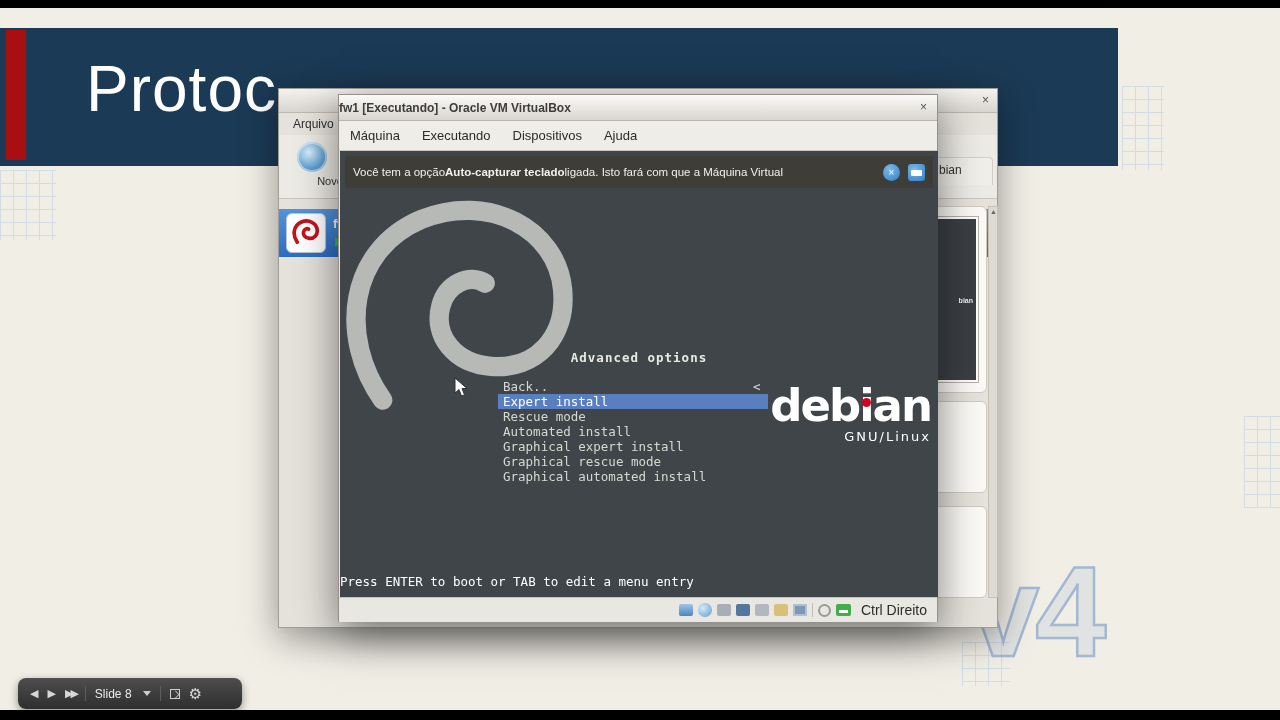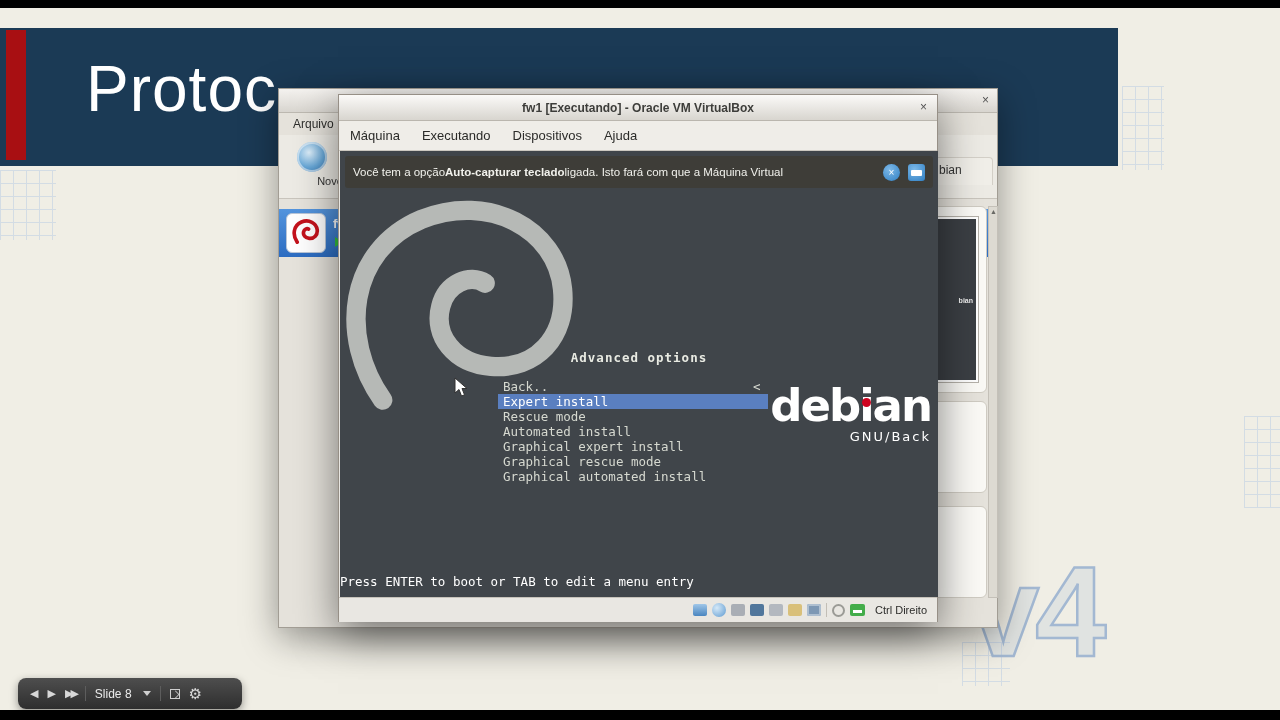--- a/index.html
+++ b/index.html
@@ -30,21 +30,21 @@
   #snap-tab{position:absolute;left:640px;top:68px;width:74px;height:28px;background:#f1efe9;border:1px solid #d4d0c8;border-bottom:none;border-radius:4px 4px 0 0}
   #snap-tab-label{position:absolute;left:660px;top:74px;font-size:12px;color:#333}
   .side-panel{position:absolute;left:632px;width:76px;background:#fbfaf6;border:1px solid #cfcbc2;border-radius:6px}
   #snap-thumb{position:absolute;left:8px;top:10px;width:58px;height:165px;background:#3b3f44;border:2px solid #fff;outline:1px solid #b5b1a9}
   #snap-thumb-text{position:absolute;right:3px;top:78px;font-size:7px;color:#eee;font-weight:bold}
   #mgr-scrollbar{position:absolute;left:709px;top:117px;width:10px;height:392px;background:#dedbd3;border:1px solid #c5c1b9}
   #mgr-scroll-up{position:absolute;left:1px;top:1px;font-size:7px;color:#6a6a66}
 
   
   #vmw{position:absolute;left:338px;top:86px;width:600px;height:528px;background:#e9e7e2;border:1px solid #968f86;box-shadow:0 12px 40px rgba(0,0,0,.5);z-index:10}
-  #vmw-titlebar{position:absolute;left:0;top:0;width:100%;height:26px;background:linear-gradient(#fbfaf8,#d8d5cf);border-bottom:1px solid #bab6ae;text-align:center}
+  #vmw-titlebar{position:absolute;left:0;top:0;width:100%;height:26px;background:linear-gradient(#fbfaf8,#d8d5cf);border-bottom:1px solid #bab6ae;text-align:left}
   #vmw-title{font-size:12px;font-weight:bold;color:#3d3d3a;line-height:26px}
   #vmw-close{position:absolute;right:10px;top:5px;font-size:12px;color:#555}
   #vmw-menubar{position:absolute;left:0;top:26px;width:100%;height:30px;background:#efede8;border-bottom:1px solid #ccc8c0;display:flex;align-items:center;}
   .vmw-menu{font-size:13px;color:#2b2b29;padding:0 11px;line-height:30px}
   #screen{position:absolute;left:1px;top:56px;width:598px;height:446px;background:#40454a;overflow:hidden}
 
   
   #notif{position:absolute;left:5px;top:5px;width:588px;height:27px;background:rgba(62,60,54,.88);border-radius:3px;display:flex;align-items:center;padding:16px 8px;color:#f1f1ec;font-size:11.5px;white-space:nowrap;overflow:hidden}
   #notif b{font-weight:bold}
   #notif-spacer{flex:1}
@@ -73,21 +73,21 @@
   .si-cd{width:14px;height:14px;border-radius:50%;background:radial-gradient(circle at 35% 35%,#d5e9f8,#5e9ad0)}
   .si-audio{background:#a9aeb5}
   .si-net{background:#51779c}
   .si-usb{background:#b3b8bf}
   .si-folder{background:#d9c07a}
   .si-display{background:#7d98b4;box-shadow:inset 0 0 0 2px #aebfd0}
   .si-sep{width:1px;height:14px;background:#c2beb6}
   .si-mouse{width:13px;height:13px;border-radius:50%;background:#e9e7e2;border:2px solid #9b9b96}
   .si-kbd{width:15px;height:12px;border-radius:2px;background:#43ad4a;position:relative}
   .si-kbd::after{content:"";position:absolute;left:3px;top:6px;width:9px;height:3px;background:#fff}
-  #hostkey{font-size:11px;color:#2c2c2a;margin-left:5px;white-space:nowrap}
+  #hostkey{font-size:14px;color:#2c2c2a;margin-left:5px;white-space:nowrap}
 
   
   #pbar{position:absolute;left:18px;top:670px;width:224px;height:31px;background:linear-gradient(#4e4e4e,#2e2e2e);border-radius:8px;box-shadow:0 3px 8px rgba(0,0,0,.4);display:flex;align-items:center;padding:0 12px;gap:9px;z-index:15}
   .pico{color:#d8d8d8;font-size:11px;line-height:31px}
   .psep{width:1px;height:15px;background:#5d5d5d}
   #pslide{color:#eaeaea;font-size:12px;white-space:nowrap}
   #pcaret{width:0;height:0;border-left:4px solid transparent;border-right:4px solid transparent;border-top:5px solid #cfcfcf;margin-left:2px}
   #presize{width:10px;height:10px;border:1.5px solid #cfcfcf;position:relative}
   #presize::after{content:"";position:absolute;left:1px;top:1px;width:6px;height:6px;border-bottom:1.5px solid #cfcfcf;border-right:1.5px solid #cfcfcf;transform:rotate(-45deg) scale(.8)}
   #pgear{font-size:15px;color:#d8d8d8}
@@ -179,21 +179,21 @@
           <div class="bm-item">Automated install</div>
           <div class="bm-item">Graphical expert install</div>
           <div class="bm-item">Graphical rescue mode</div>
           <div class="bm-item">Graphical automated install</div>
         </div>
         <div id="bm-back-arrow">&lt;</div>
 
         <div id="debian-logo">
           <div id="debian-name">debian</div>
           <div id="debian-idot"></div>
-          <div id="debian-sub">GNU/Back</div>
+          <div id="debian-sub">GNU/Linux</div>
         </div>
 
         <div id="bm-footer">Press ENTER to boot or TAB to edit a menu entry</div>
 
         <svg id="cursor" width="15" height="21" viewBox="0 0 15 21">
           <polygon points="1,1 1,16 5,12.5 7.5,19 10.5,17.8 8,11.5 13,11.5" fill="#fff" stroke="#333" stroke-width="1"></polygon>
         </svg>
       </div>
 
       <div id="vmw-status">

